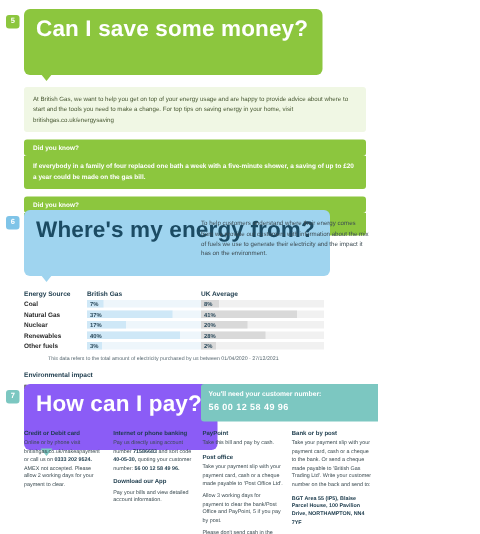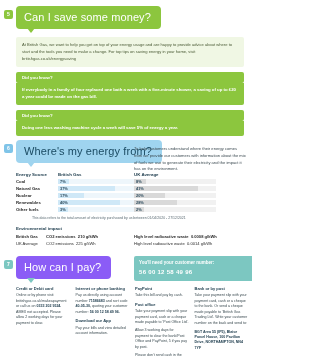--- a/index.html
+++ b/index.html
@@ -18,22 +18,22 @@
     position:absolute;left:4px;width:9px;height:9px;
     border-radius:2px;color:#ffffff;font-size:5px;line-height:9px;
     text-align:center;font-weight:bold;
   }
   .badge.green{background:#8cc63e;}
   .badge.blue{background:#7fc4e8;}
   .badge.teal{background:#7cc7c1;}
 
   .bubble{
     position:relative;display:inline-block;
-    padding:5px 10px 6px 8px;border-radius:4px;
-    font-size:11px;font-weight:normal;color:#ffffff;
+    padding:5px 10px 22px 8px;border-radius:4px;
+    font-size:15px;font-weight:bold;color:#ffffff;
     letter-spacing:.1px;
   }
   .bubble:after{
     content:"";position:absolute;left:11px;bottom:-4px;
     width:0;height:0;border-left:4px solid transparent;
     border-right:4px solid transparent;
   }
   .bubble.green{background:#8cc63e;}
   .bubble.green:after{border-top:5px solid #8cc63e;}
   .bubble.blue{background:#9fd4ef;color:#1b4b63;}

